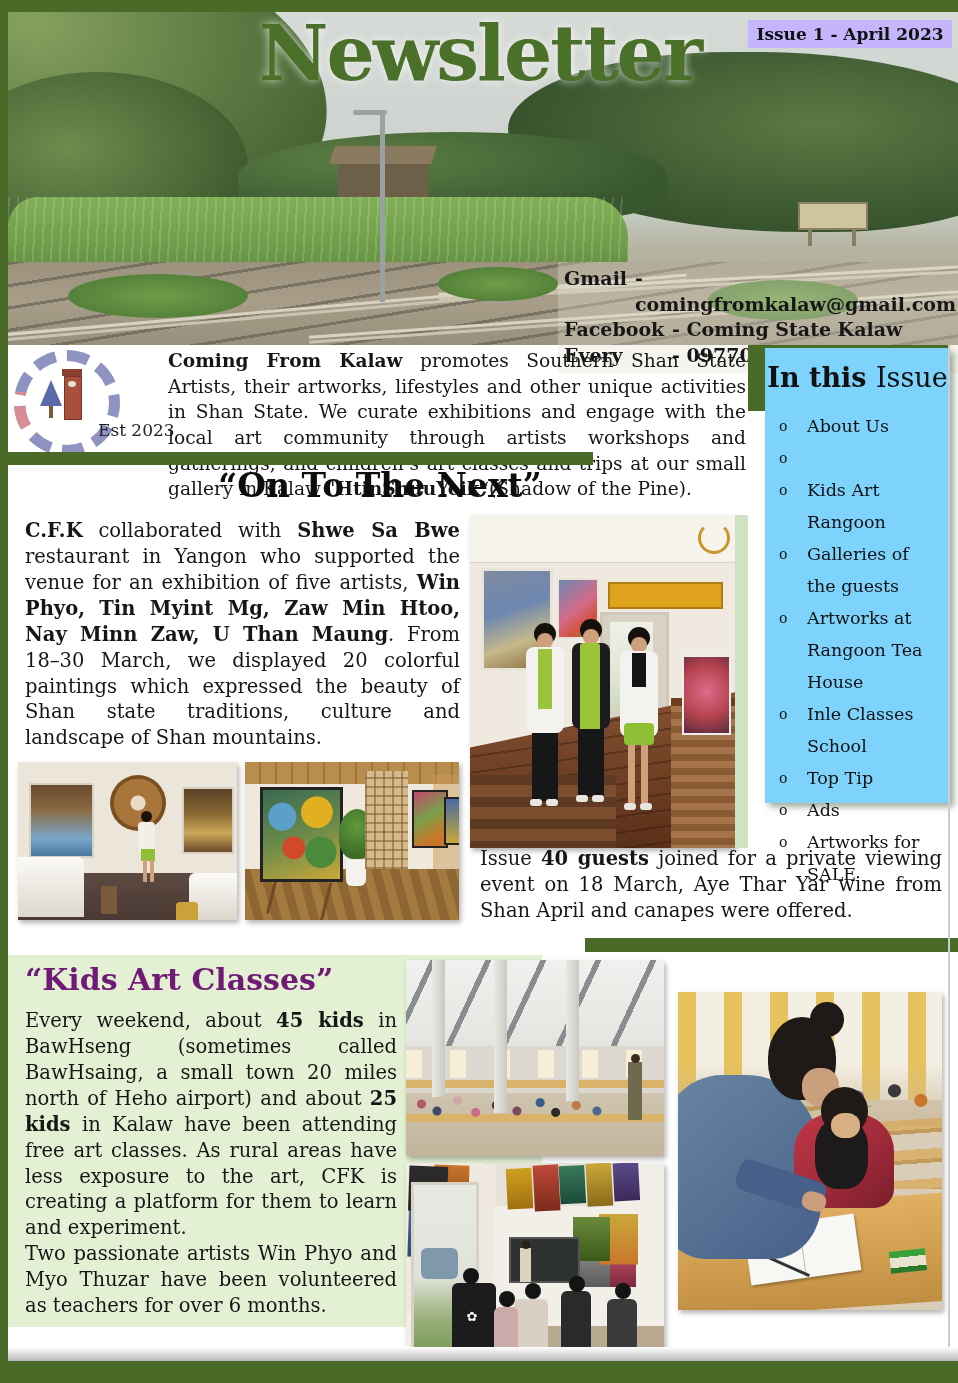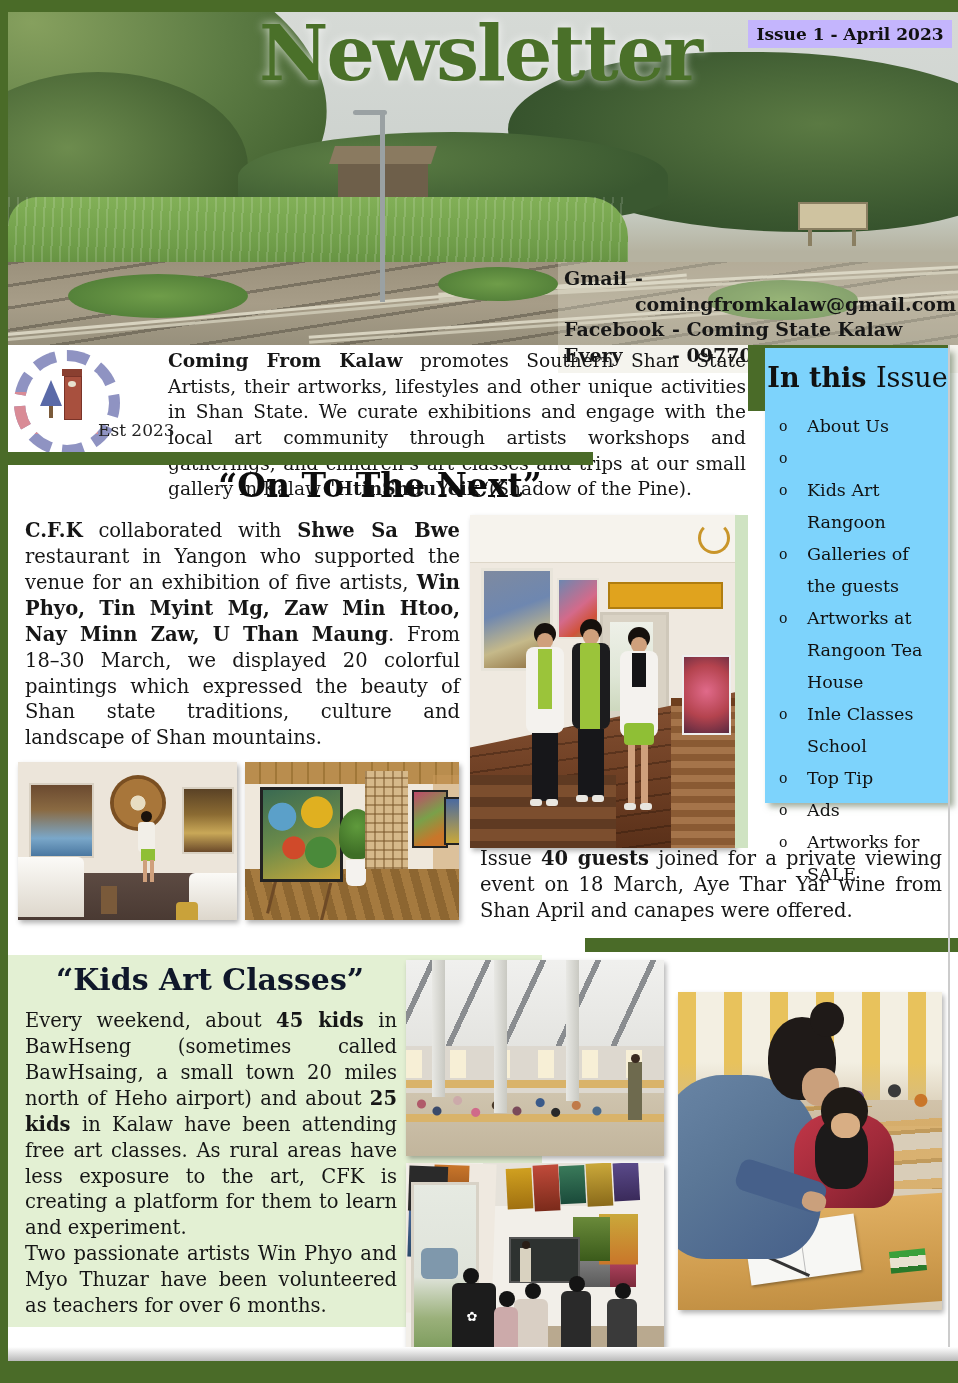--- a/index.html
+++ b/index.html
@@ -162,21 +162,21 @@
     background-image:repeating-linear-gradient(0deg,rgba(120,85,40,.5) 0 2px,transparent 2px 9px),
                      repeating-linear-gradient(90deg,rgba(120,85,40,.5) 0 2px,transparent 2px 9px);}
   .g2-p1{position:absolute;left:78%;top:18%;width:15%;height:34%;background:linear-gradient(150deg,#c04a6a 0%,#7aa04a 45%,#c9762a 80%);border:2px solid #222;}
   .g2-p2{position:absolute;left:93%;top:22%;width:7%;height:28%;background:linear-gradient(180deg,#4a6aa0,#c9a83a);border:2px solid #222;}
   .g2-door{position:absolute;left:88%;top:8%;width:12%;height:60%;background:#c99a5a;opacity:.5;}
 
   .next-caption{left:480px;top:846px;width:462px;font-size:19.5px;line-height:1.33;text-align:justify;}
 
   
   .kids-panel{left:8px;top:955px;width:534px;height:372px;background:#e3f0d3;}
-  .kids-heading{left:25px;top:962px;width:370px;text-align:center;font-size:30px;font-weight:700;color:#0f172a;}
+  .kids-heading{left:25px;top:962px;width:370px;font-size:30px;font-weight:700;color:#701a75;}
   .kids-body{left:25px;top:1008px;width:372px;font-size:19.5px;line-height:1.33;text-align:justify;}
   .kids-body p{margin:0;}
 
   
   .photo-c1{left:406px;top:960px;width:258px;height:196px;background:#e9e9e6;}
   .c1-beams{position:absolute;left:0;top:0;width:100%;height:52%;
     background:linear-gradient(115deg,transparent 0 8%,#8a8d90 8% 10%,transparent 10% 26%,#8a8d90 26% 28%,transparent 28% 44%,#8a8d90 44% 46%,transparent 46% 62%,#8a8d90 62% 64%,transparent 64% 80%,#8a8d90 80% 82%,transparent 82%),
                linear-gradient(180deg,#f0f0ee 0%,#e2e2de 100%);}
   .c1-wall{position:absolute;left:0;top:44%;width:100%;height:24%;background:#ddd8cf;}
   .c1-windows{position:absolute;left:0;top:46%;width:100%;height:14%;

